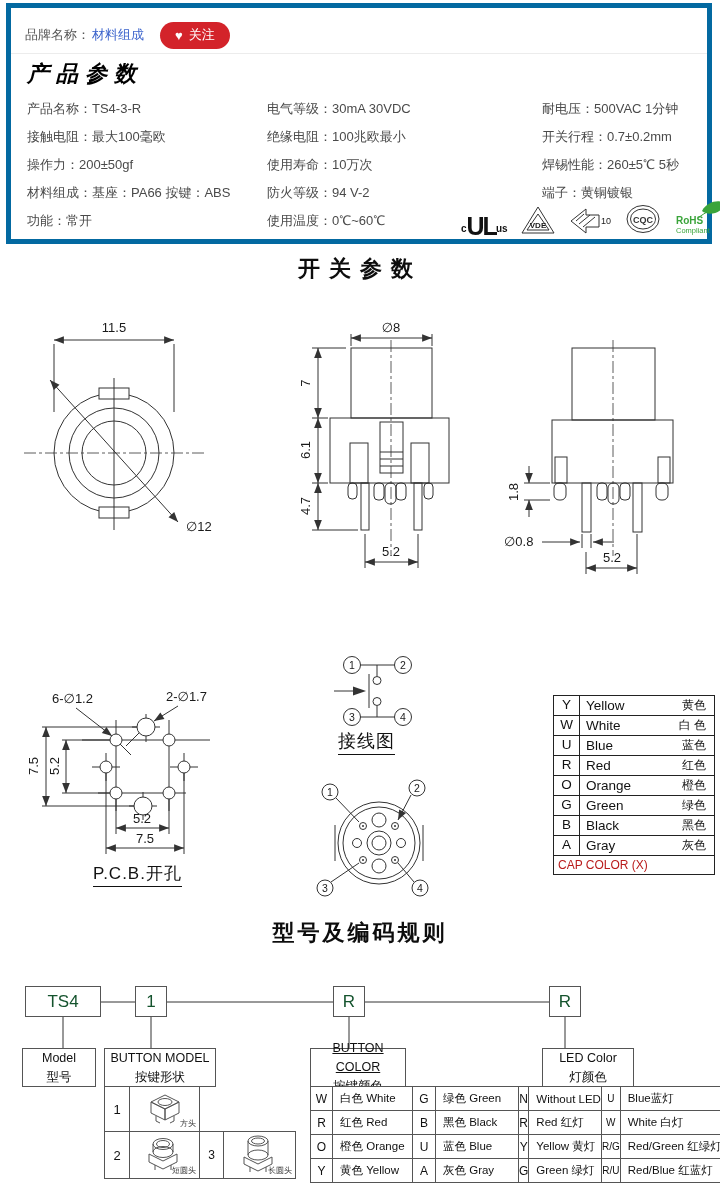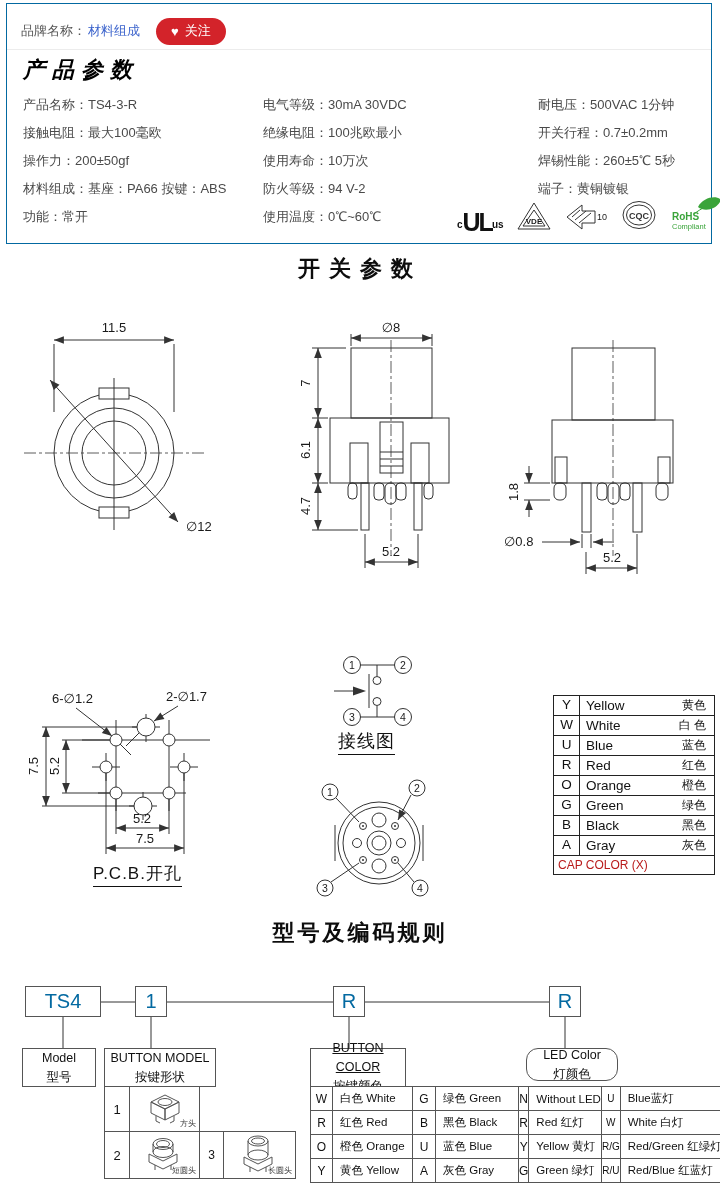--- a/index.html
+++ b/index.html
@@ -1,20 +1,20 @@
 <!DOCTYPE html>
 <html><head>
 <meta charset="utf-8">
 <style>
   html,body{margin:0;padding:0;background:#fff;}
   #page{position:relative;width:720px;height:1194px;background:#fff;overflow:hidden;
         font-family:"Liberation Sans",sans-serif;color:#222;}
   .abs{position:absolute;}
   
-  .panel{position:absolute;left:6px;top:3px;width:706px;height:241px;border:1px solid #0369a1;background:#fff;box-sizing:border-box;}
+  .panel{position:absolute;left:6px;top:3px;width:706px;height:241px;border:5px solid #0369a1;background:#fff;box-sizing:border-box;}
   .brandrow{position:absolute;left:14px;top:12px;height:30px;display:flex;align-items:center;font-size:13px;color:#555;}
   .brand-link{color:#3b63cc;margin-left:2px;cursor:pointer;}
   .follow{margin-left:16px;background:#d3232a;color:#fff;border:none;border-radius:14px;height:27px;padding:0 15px;
           font-size:13px;display:flex;align-items:center;gap:6px;cursor:pointer;font-family:inherit;}
   .follow .hrt{font-size:13px;line-height:1;}
   .divider{position:absolute;left:0;top:45px;width:100%;height:1px;background:#ececec;}
   .pp-title{position:absolute;left:16px;top:51px;font-family:"DejaVu Serif",serif;font-style:italic;font-weight:700;
             font-size:22px;letter-spacing:7px;color:#000;}
   .speccol{position:absolute;top:87px;font-size:13px;color:#4a4a4a;}
   .speccol div{height:28px;line-height:28px;white-space:nowrap;}
@@ -33,21 +33,21 @@
   .caption{position:absolute;font-size:17px;color:#111;border-bottom:1px solid #111;padding-bottom:1px;letter-spacing:1px;}
   
   .captbl{position:absolute;left:553px;top:695px;width:162px;border:1px solid #222;background:#fff;box-sizing:border-box;}
   .caprow{display:flex;height:19px;border-bottom:1px solid #222;align-items:center;font-size:13.5px;color:#111;}
   .caprow .code{width:25px;border-right:1px solid #222;text-align:center;align-self:stretch;line-height:18px;}
   .caprow .en{padding-left:6px;}
   .caprow .cn{margin-left:auto;padding-right:8px;font-size:12px;}
   .capfoot{height:18px;line-height:18px;font-size:12px;color:#b91c1c;padding-left:4px;}
   
   .codebox{position:absolute;border:1px solid #555;background:#fff;display:flex;align-items:center;justify-content:center;
-           font-size:20px;color:#0369a1;box-sizing:border-box;}
+           font-size:17px;color:#14532d;box-sizing:border-box;}
   .gbox{position:absolute;border:1px solid #555;background:#fff;display:flex;flex-direction:column;align-items:center;
         justify-content:center;font-size:12.5px;line-height:1.5;color:#111;text-align:center;box-sizing:border-box;}
   .cell{position:absolute;border:1px solid #555;background:#fff;box-sizing:border-box;}
   .cellnum{display:flex;align-items:center;justify-content:center;font-size:13px;color:#111;}
   .cellimg{display:flex;align-items:center;justify-content:center;}
   .cellimg .tag{position:absolute;right:3px;bottom:2px;font-size:8px;color:#333;}
   table.ct{position:absolute;border-collapse:collapse;background:#fff;table-layout:fixed;}
   table.ct td{border:1px solid #555;font-size:11.5px;color:#111;padding:0;height:23px;overflow:hidden;white-space:nowrap;}
   table.ct td.cd{text-align:center;font-size:12px;}
   table.ct td.cds{text-align:center;font-size:10px;}
@@ -398,21 +398,21 @@
     <span>型号</span>
   </div>
   <div class="gbox" style="left:104px;top:1048px;width:112px;height:39px;">
     <span>BUTTON MODEL</span>
     <span>按键形状</span>
   </div>
   <div class="gbox" style="left:310px;top:1048px;width:96px;height:39px;text-decoration:underline;">
     <span>BUTTON COLOR</span>
     <span>按键颜色</span>
   </div>
-  <div class="gbox" style="left:526px;top:1048px;width:92px;height:33px;border-radius:12px;">
+  <div class="gbox" style="left:542px;top:1048px;width:92px;height:39px;">
     <span>LED Color</span>
     <span>灯颜色</span>
   </div>
 
   <div class="cell cellnum" style="left:104px;top:1086px;width:26px;height:46px;">1</div>
   <div class="cell cellimg" style="left:129px;top:1086px;width:71px;height:46px;">
     <svg width="44" height="38" viewBox="0 0 44 38">
       <path class="ln2" d="M8,12 L22,5 L36,12 L22,19 Z"></path>
       <path class="ln2" d="M8,12 L8,23 L22,30 L22,19 Z"></path>
       <path class="ln2" d="M36,12 L36,23 L22,30 L22,19 Z"></path>

